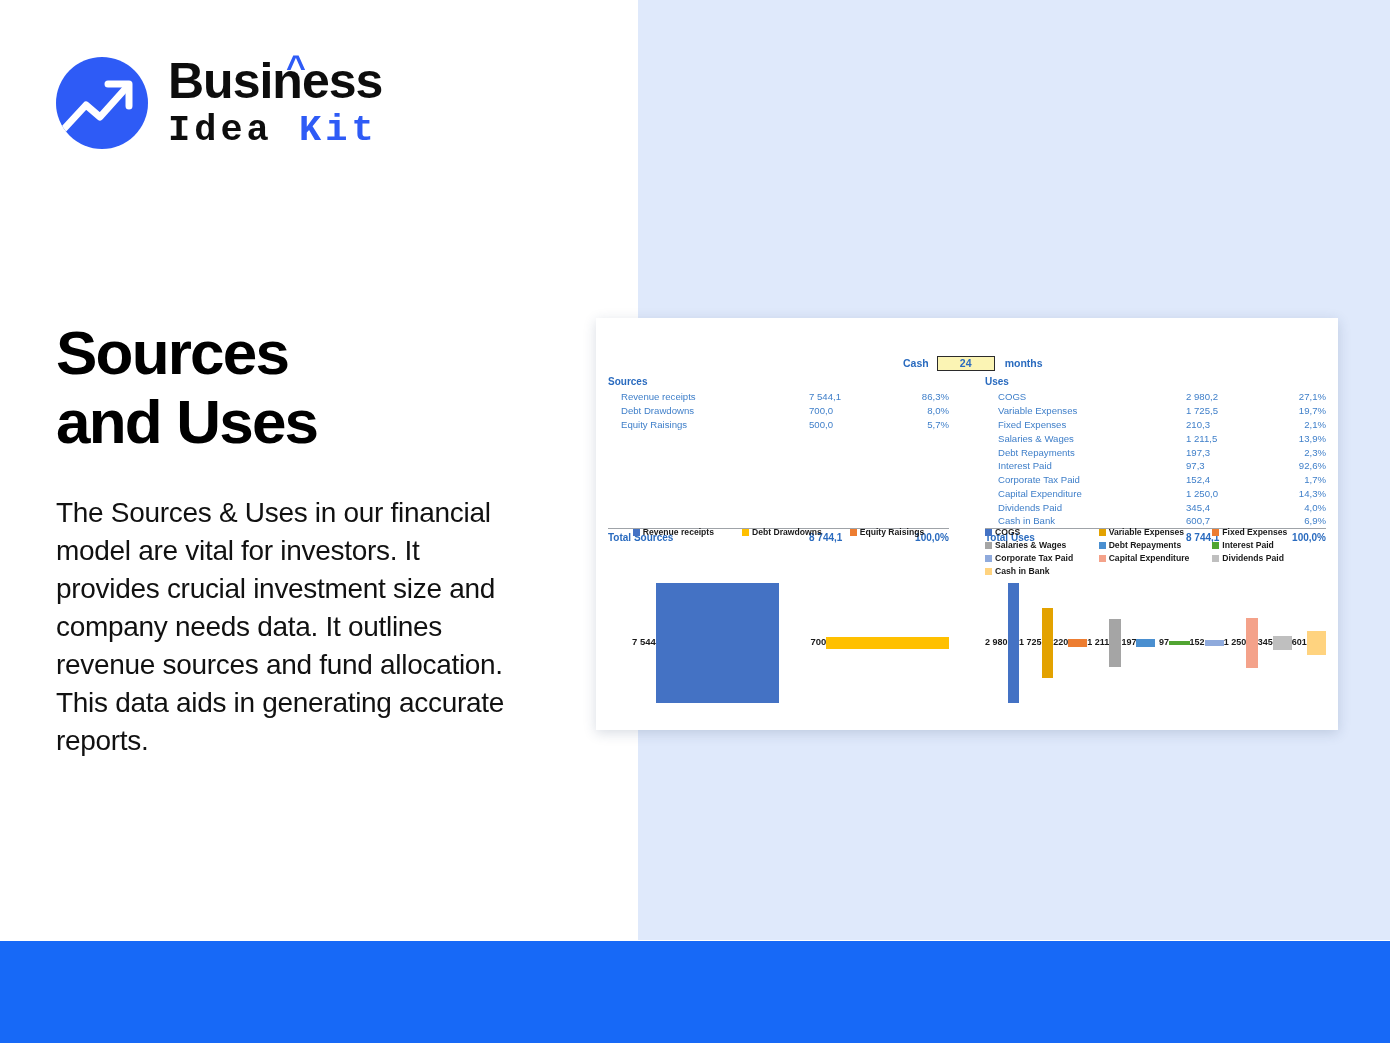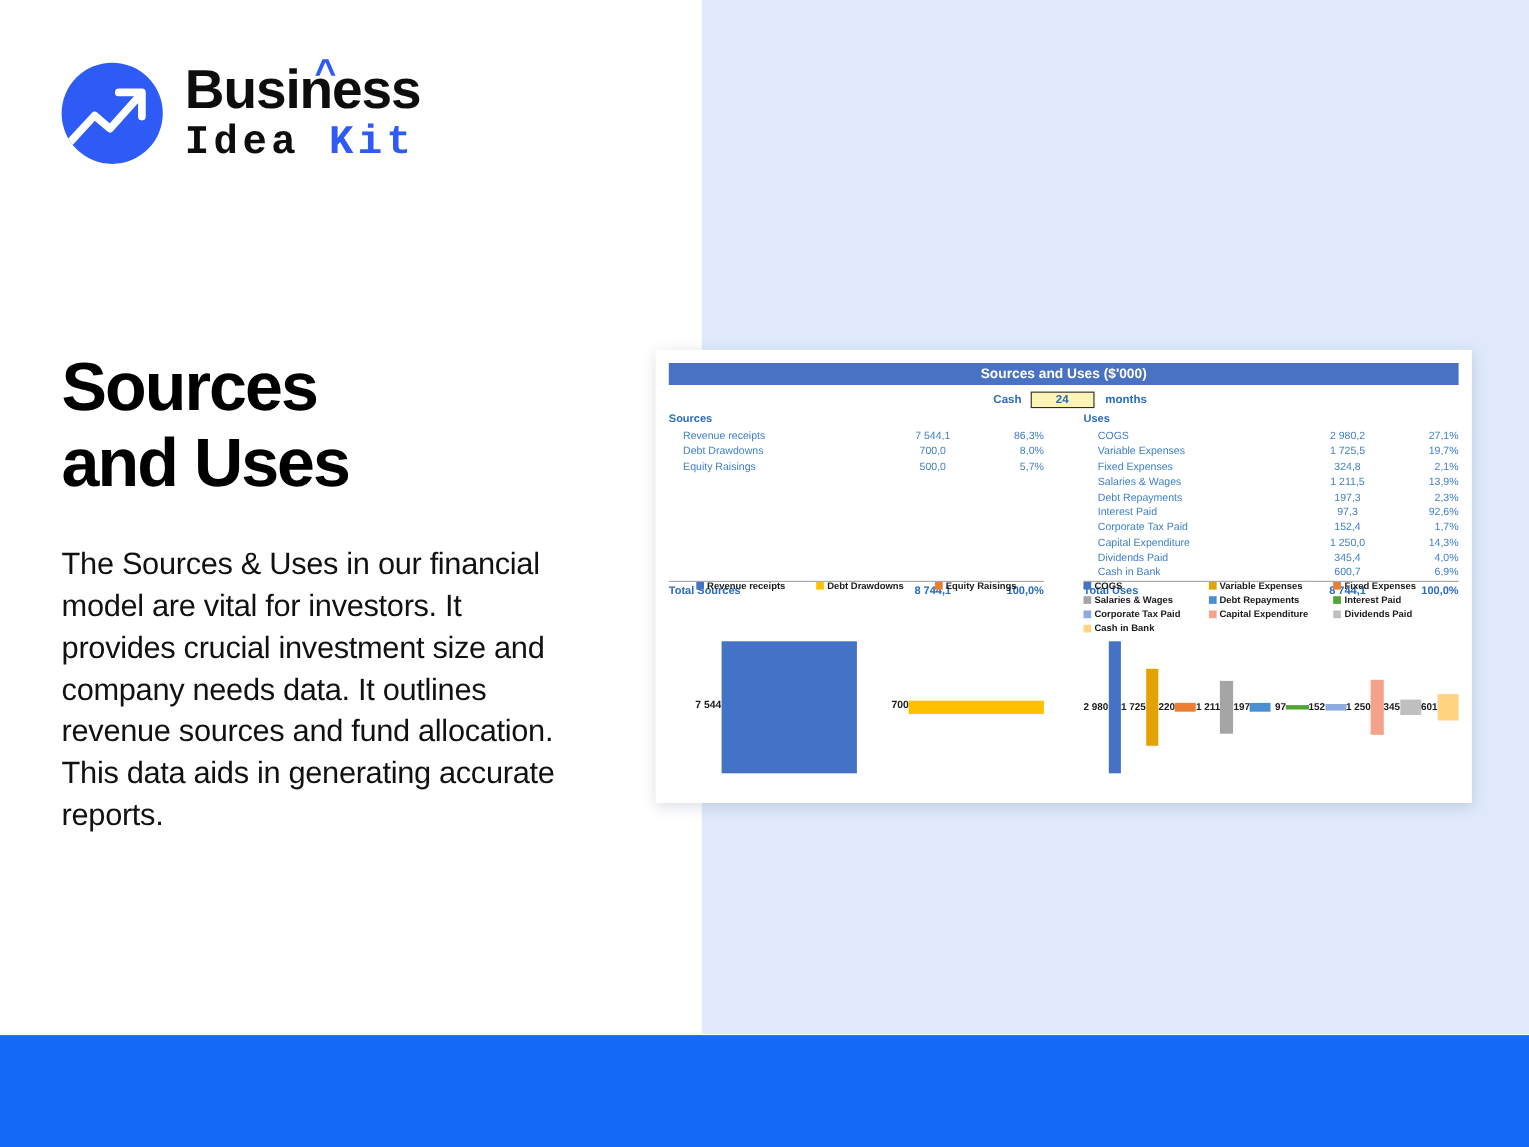--- a/index.html
+++ b/index.html
@@ -184,21 +184,21 @@
     font-size: 10px;
     padding: 0 0 3px 0;
     color: #2a6bbf;
   }
   .tbl td {
     padding: 1.4px 0;
     color: #3f7fc9;
     white-space: nowrap;
   }
   .tbl td.lbl { padding-left: 13px; }
-  .tbl td.num { text-align: center; width: 78px; }
+  .tbl td.num { text-align: left; width: 78px; }
   .tbl td.pct { text-align: right; width: 62px; }
   .spacer-row td { height: 1px; }
   .tbl .total-sep {
     border-top: 1.3px solid #9fa3a8;
   }
   .tbl tr.total td {
     font-weight: bold;
     color: #2a6bbf;
     padding-top: 3px;
     font-size: 10px;
@@ -292,21 +292,20 @@
     <span class="logo-idea-kit"><span>Idea</span> <span class="logo-kit">Kit</span></span>
   </div>
 </div>
 
 <div class="headline">Sources
 and Uses</div>
 <div class="bodytext">The Sources &amp; Uses in our financial model are vital for investors. It provides crucial investment size and company needs data. It outlines revenue sources and fund allocation. This data aids in generating accurate reports.</div>
 
 <div class="panel">
 
-  <div class="panel-title">Sources and Uses ($'000)</div>
 
   <div class="months-row">
     <div class="months-spacer"></div>
     <span class="months-label">Cash</span>
     <div class="months-input">24</div>
     <span class="months-unit">months</span>
   </div>
 
   <div class="tables">
 
@@ -390,21 +389,21 @@
               <td class="num">2 980,2</td>
               <td class="pct">27,1%</td>
             </tr>
             <tr>
               <td class="lbl">Variable Expenses</td>
               <td class="num">1 725,5</td>
               <td class="pct">19,7%</td>
             </tr>
             <tr>
               <td class="lbl">Fixed Expenses</td>
-              <td class="num">324,8</td>
+              <td class="num">210,3</td>
               <td class="pct">2,1%</td>
             </tr>
             <tr>
               <td class="lbl">Salaries &amp; Wages</td>
               <td class="num">1 211,5</td>
               <td class="pct">13,9%</td>
             </tr>
             <tr>
               <td class="lbl">Debt Repayments</td>
               <td class="num">197,3</td>

